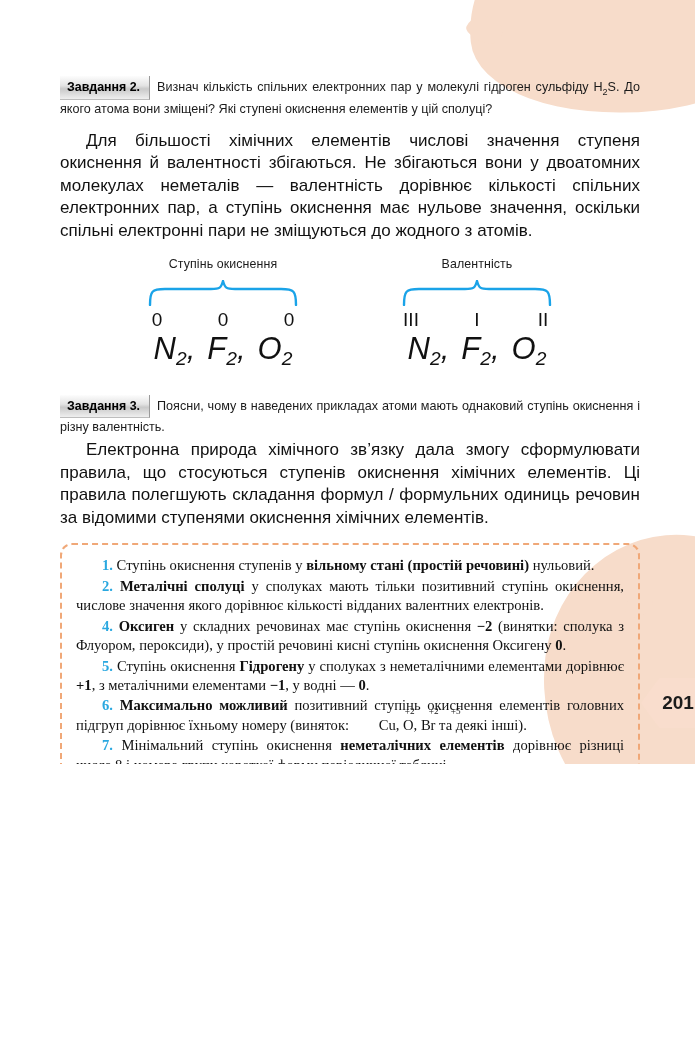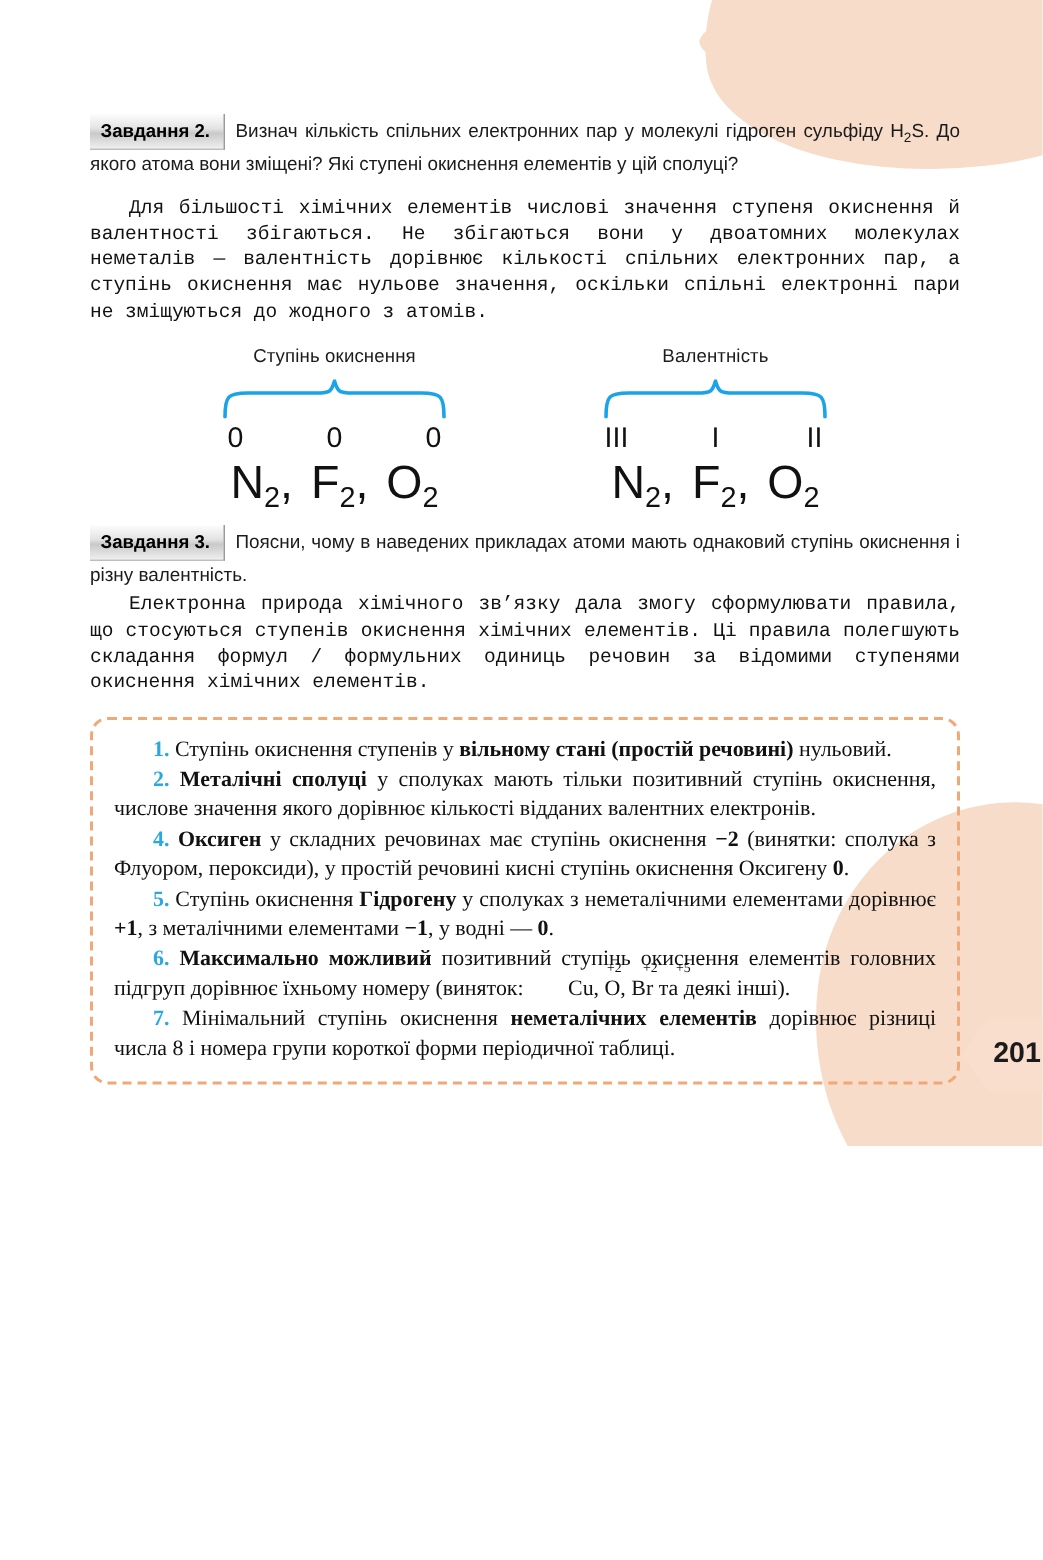--- a/index.html
+++ b/index.html
@@ -88,22 +88,22 @@
     background: linear-gradient(to bottom, #fdfdfd 0%, #e3e3e3 42%, #c9c9c9 56%, #efefef 100%);
     border-right: 1px solid #9a9a9a;
     border-bottom: 1px solid #bdbdbd;
     vertical-align: baseline;
     white-space: nowrap;
   }
   .sub { font-size: 0.72em; vertical-align: sub; }
 
   
   .para {
-    font-family: Liberation Mono, monospace;
-    font-size: 13px;
+    font-family: Liberation Sans, sans-serif;
+    font-size: 17px;
     line-height: 1.33;
     text-align: justify;
     text-indent: 26px;
     margin: 0;
     hyphens: manual;
   }
 
   
   .figure {
     display: flex;
@@ -140,20 +140,21 @@
   }
   .fig-marks span { display: inline-block; width: 26px; text-align: center; }
   .fig-formula {
     display: flex;
     justify-content: flex-start;
     gap: 12px;
     font-size: 31px;
     color: #111111;
     margin-top: -1px;
     letter-spacing: 0px;
+    font-style: italic;
   }
   .fig-formula .item { white-space: nowrap; }
   .fig-formula .sub { font-size: 0.62em; vertical-align: baseline; position: relative; top: 6px; }
 
   
   .rules-box {
     margin-top: 14px;
     border: 2px dashed #f0a878;
     border-radius: 12px;
     padding: 11px 14px 12px 14px;
@@ -260,21 +261,21 @@
           <span>II</span>
         </div>
         <div class="fig-formula">
           <span class="item"><span>N</span><span class="sub">2</span><span>,</span></span>
           <span class="item"><span>F</span><span class="sub">2</span><span>,</span></span>
           <span class="item"><span>O</span><span class="sub">2</span><span></span></span>
         </div>
       </div>
     </div>
 
-    <div class="task-block" style="margin-top:10px;">
+    <div class="task-block" style="margin-top:28px;">
       <span class="task-badge">Завдання 3.</span><span>Поясни, чому в наведених прикладах атоми мають однаковий ступінь окиснення і різну валентність.</span>
     </div>
 
     <p class="para" style="margin-top:2px;">Електронна природа хімічного зв’язку дала змогу сформулювати правила, що стосуються ступенів окиснення хімічних елементів. Ці правила полегшують складання формул / формульних одиниць речовин за відомими ступенями окиснення хімічних елементів.</p>
 
     <div class="rules-box">
 
       <p class="rule"><span class="num">1.</span><span> Ступінь окиснення ступенів у </span><b>вільному стані (простій речовині)</b><span> нульовий.</span></p>
 
       <p class="rule"><span class="num">2.</span><span> </span><b>Металічні сполуці</b><span> у сполуках мають тільки позитивний ступінь окиснення, числове значення якого дорівнює кількості відданих валентних електронів.</span></p>

